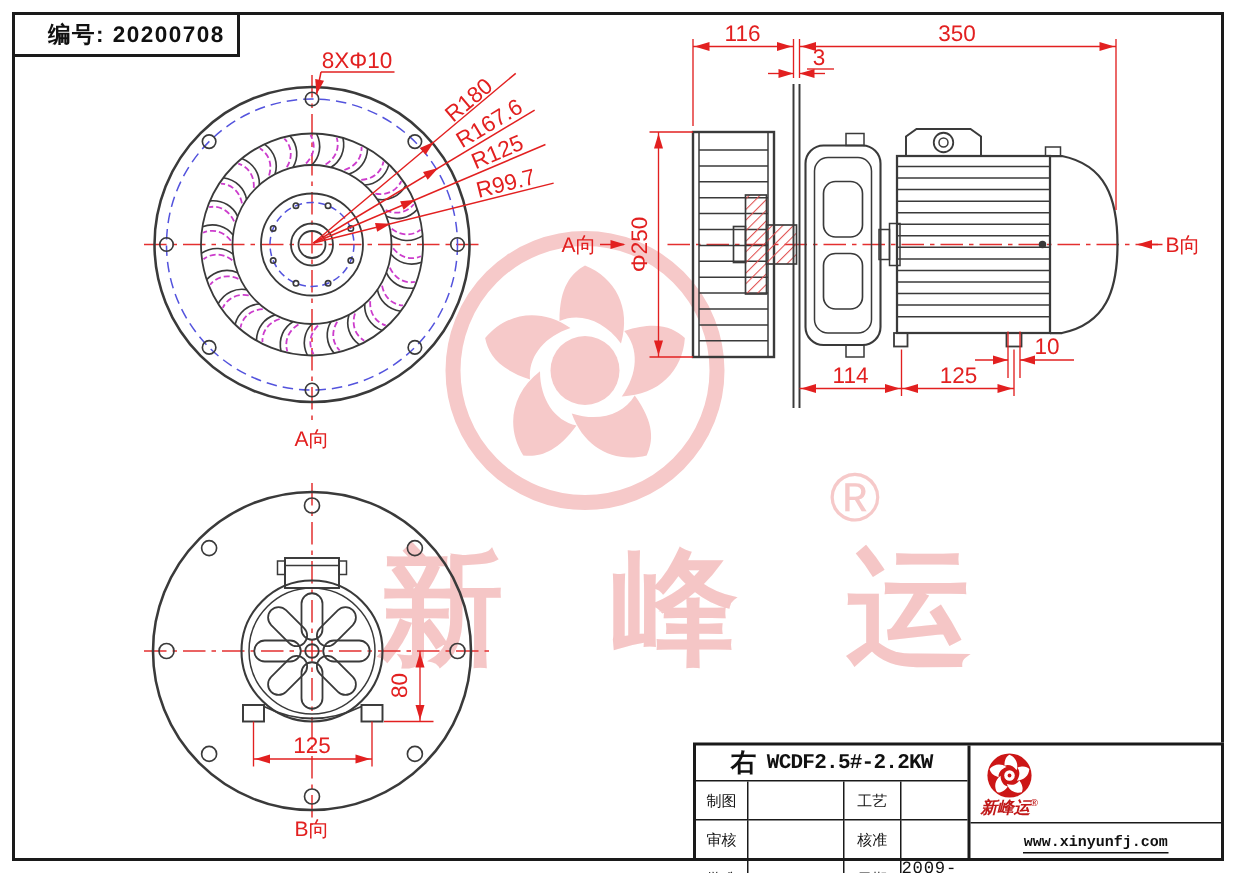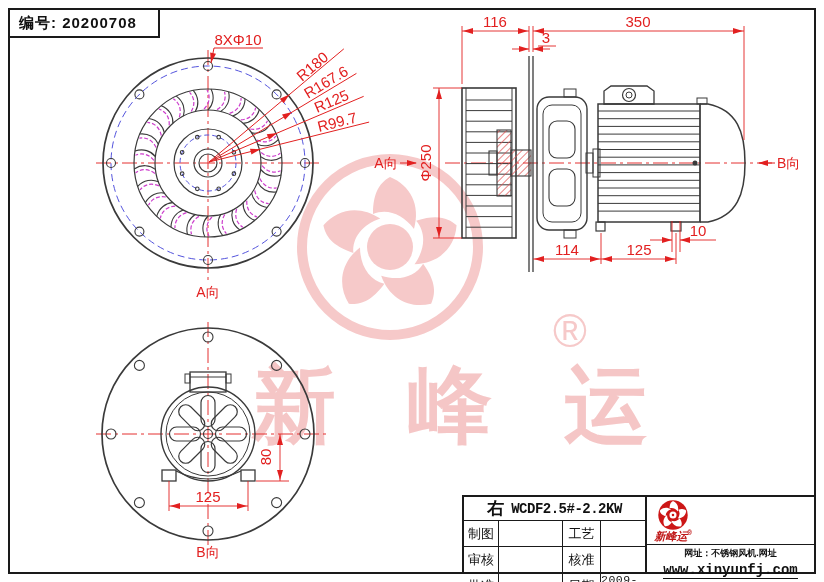--- a/index.html
+++ b/index.html
@@ -1,50 +1,50 @@
 <!DOCTYPE html>
 <html><head>
 <meta charset="utf-8">
 <style>
   html,body{margin:0;padding:0;background:#fff;}
   .sheet{position:relative;width:824px;height:582px;background:#ffffff;overflow:hidden;
          font-family:"Liberation Sans", sans-serif;}
   .frame{position:absolute;left:8px;top:8px;right:8px;bottom:8px;border:2px solid #1a1a1a;}
   .serial-box{position:absolute;left:8px;top:8px;width:152px;height:30px;border:2px solid #1a1a1a;
-      box-sizing:border-box;display:flex;align-items:center;padding-left:9px;
+      box-sizing:border-box;display:flex;align-items:center;padding-left:22px;
       font-size:15px;font-weight:700;color:#111;letter-spacing:1px;}
   svg text{font-family:"Liberation Sans", sans-serif;}
   .dim{fill:#e22020;font-size:15px;}
   .dimc{fill:#e22020;font-size:14px;}
   .geo{stroke:#3a3a3a;fill:none;}
   
   .tblock{position:absolute;left:462px;top:495px;width:354px;height:79px;border:2px solid #1a1a1a;
       box-sizing:border-box;display:flex;background:#fff;}
   .tb-left{width:183px;border-right:2px solid #1a1a1a;box-sizing:border-box;display:flex;flex-direction:column;}
   .tb-name{height:28px;border-bottom:1.5px solid #1a1a1a;display:flex;align-items:center;justify-content:center;
       gap:7px;font-weight:700;color:#111;}
   .tb-name .side-ch{font-size:17px;font-family:"Liberation Serif", serif;}
   .tb-name .model{font-size:14px;font-family:"Liberation Mono", monospace;letter-spacing:-0.5px;}
   .tb-grid{flex:1;display:grid;grid-template-columns:35px 64px 38px 1fr;grid-auto-rows:1fr;}
   .tb-grid div{border-right:1px solid #1a1a1a;border-bottom:1px solid #1a1a1a;display:flex;align-items:center;
-      justify-content:center;font-size:13px;color:#111;}
+      justify-content:center;font-size:10px;color:#111;}
   .tb-grid div:nth-child(4n){border-right:none;}
   .tb-grid div:nth-child(n+9){border-bottom:none;}
   .tb-grid .dt{font-size:11.5px;letter-spacing:0.5px;font-family:"Liberation Mono", monospace;}
   .tb-right{flex:1;display:flex;flex-direction:column;}
   .tb-brandrow{flex:1;display:flex;align-items:center;padding:2px 4px 0 6px;}
   .tb-logo{width:40px;display:flex;flex-direction:column;align-items:center;}
   .brand-script{color:#c01818;font-size:11px;font-weight:700;font-style:italic;white-space:nowrap;
-      font-family:Liberation Mono, monospace;margin-top:-2px;}
+      font-family:Liberation Serif, serif;margin-top:-2px;}
   .brand-script sup{font-size:7px;}
   .tb-coname{flex:1;text-align:center;font-size:25px;font-weight:700;color:#111;
       font-family:"Liberation Serif", serif;letter-spacing:2px;margin-top:-8px;}
   .tb-webrow{border-top:1.5px solid #1a1a1a;padding:2px 0 3px 0;text-align:center;}
   .tb-web1{font-size:9px;color:#111;font-weight:700;}
-  .tb-web2{font-size:14px;color:#111;font-weight:700;display:inline-block;
+  .tb-web2{font-size:10px;color:#111;font-weight:700;display:inline-block;
       border-bottom:1px solid #111;font-family:"Liberation Mono", monospace;}
 </style>
 </head>
 <body>
 
 <div class="sheet">
 
   <svg id="drawing" width="824" height="582" viewBox="0 0 824 582">
     <defs>
       <pattern id="hatch" patternUnits="userSpaceOnUse" width="5" height="5" patternTransform="rotate(45)">
@@ -460,18 +460,17 @@
                 <path d="M0,-70 C20,-62 31,-42 24,-18 C13,-33 -3,-39 -17,-33 C-17,-56 -9,-65 0,-70 Z" transform="rotate(216) scale(0.62)"></path>
                 <path d="M0,-70 C20,-62 31,-42 24,-18 C13,-33 -3,-39 -17,-33 C-17,-56 -9,-65 0,-70 Z" transform="rotate(288) scale(0.62)"></path>
               </g>
             <circle r="11" fill="#ffffff"></circle>
             <circle r="4" fill="#cc1616"></circle>
           </svg>
           <div class="brand-script"><span>新峰运</span><sup>®</sup></div>
         </div>
       </div>
       <div class="tb-webrow">
-        <div class="tb-web1">网址：不锈钢风机.网址</div>
         <span class="tb-web2">www.xinyunfj.com</span>
       </div>
     </div>
   </div>
 </div>
 
 </body></html>

